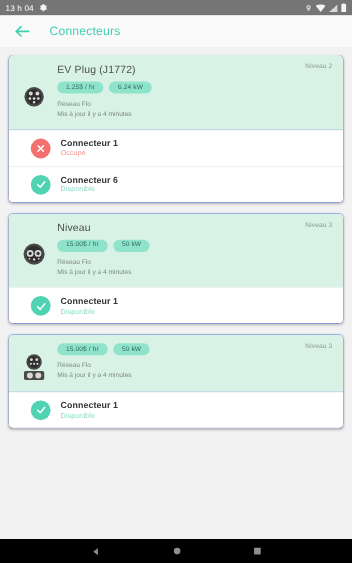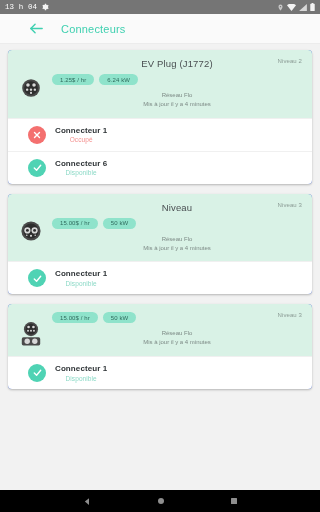--- a/index.html
+++ b/index.html
@@ -8,49 +8,48 @@
     font-family:"Liberation Sans", sans-serif;
     background:#f2f2f2;
     overflow:hidden;
     position:relative;
   }
 
   
   .statusbar{
     height:14px; background:#757575; color:#ffffff;
     display:flex; align-items:center; padding:0 5px;
-    font-size:7.5px; letter-spacing:.1px;font-family:Liberation Mono, monospace;
+    font-size:7.5px; letter-spacing:.1px;
   }
   .status-left{display:flex;align-items:center;gap:4px;}
   .status-right{margin-left:auto;display:flex;align-items:center;gap:3px;}
   .sb-ico{display:block;opacity:.92;}
 
   
   .appbar{
     height:30px; background:#fafafa;
-    display:flex; align-items:center; padding:0 28px;
+    display:flex; align-items:center; padding:0 12px;
     border-bottom:1px solid #ececec;
   }
   .back-arrow{width:17px;height:17px;display:block;cursor:pointer;}
   .appbar-title{
     margin-left:16px; font-size:11px; color:#3fd0b0; letter-spacing:.2px;
   }
 
   
   .content{
     position:absolute; top:44px; left:0; right:0; bottom:22px;
     background:#f2f2f2; overflow:hidden; padding:6px 8px 0 8px;
   }
 
   
   .card{
     background:#1d4ed8; border-radius:4px; margin-bottom:10px;
     box-shadow:0 1px 2px rgba(0,0,0,.16), 0 1px 3px rgba(0,0,0,.10);
     overflow:hidden;
-    text-align:center;
   }
   .card-head{
     background:#d9f2e6; padding:7px 10px 8px 10px;
     position:relative; display:flex; gap:8px;
   }
   .plug-wrap{
     width:26px; flex:0 0 26px; display:flex;
     align-items:center; justify-content:center; padding-top:9px;
   }
   .head-body{flex:1;min-width:0;padding-top:1px;}

